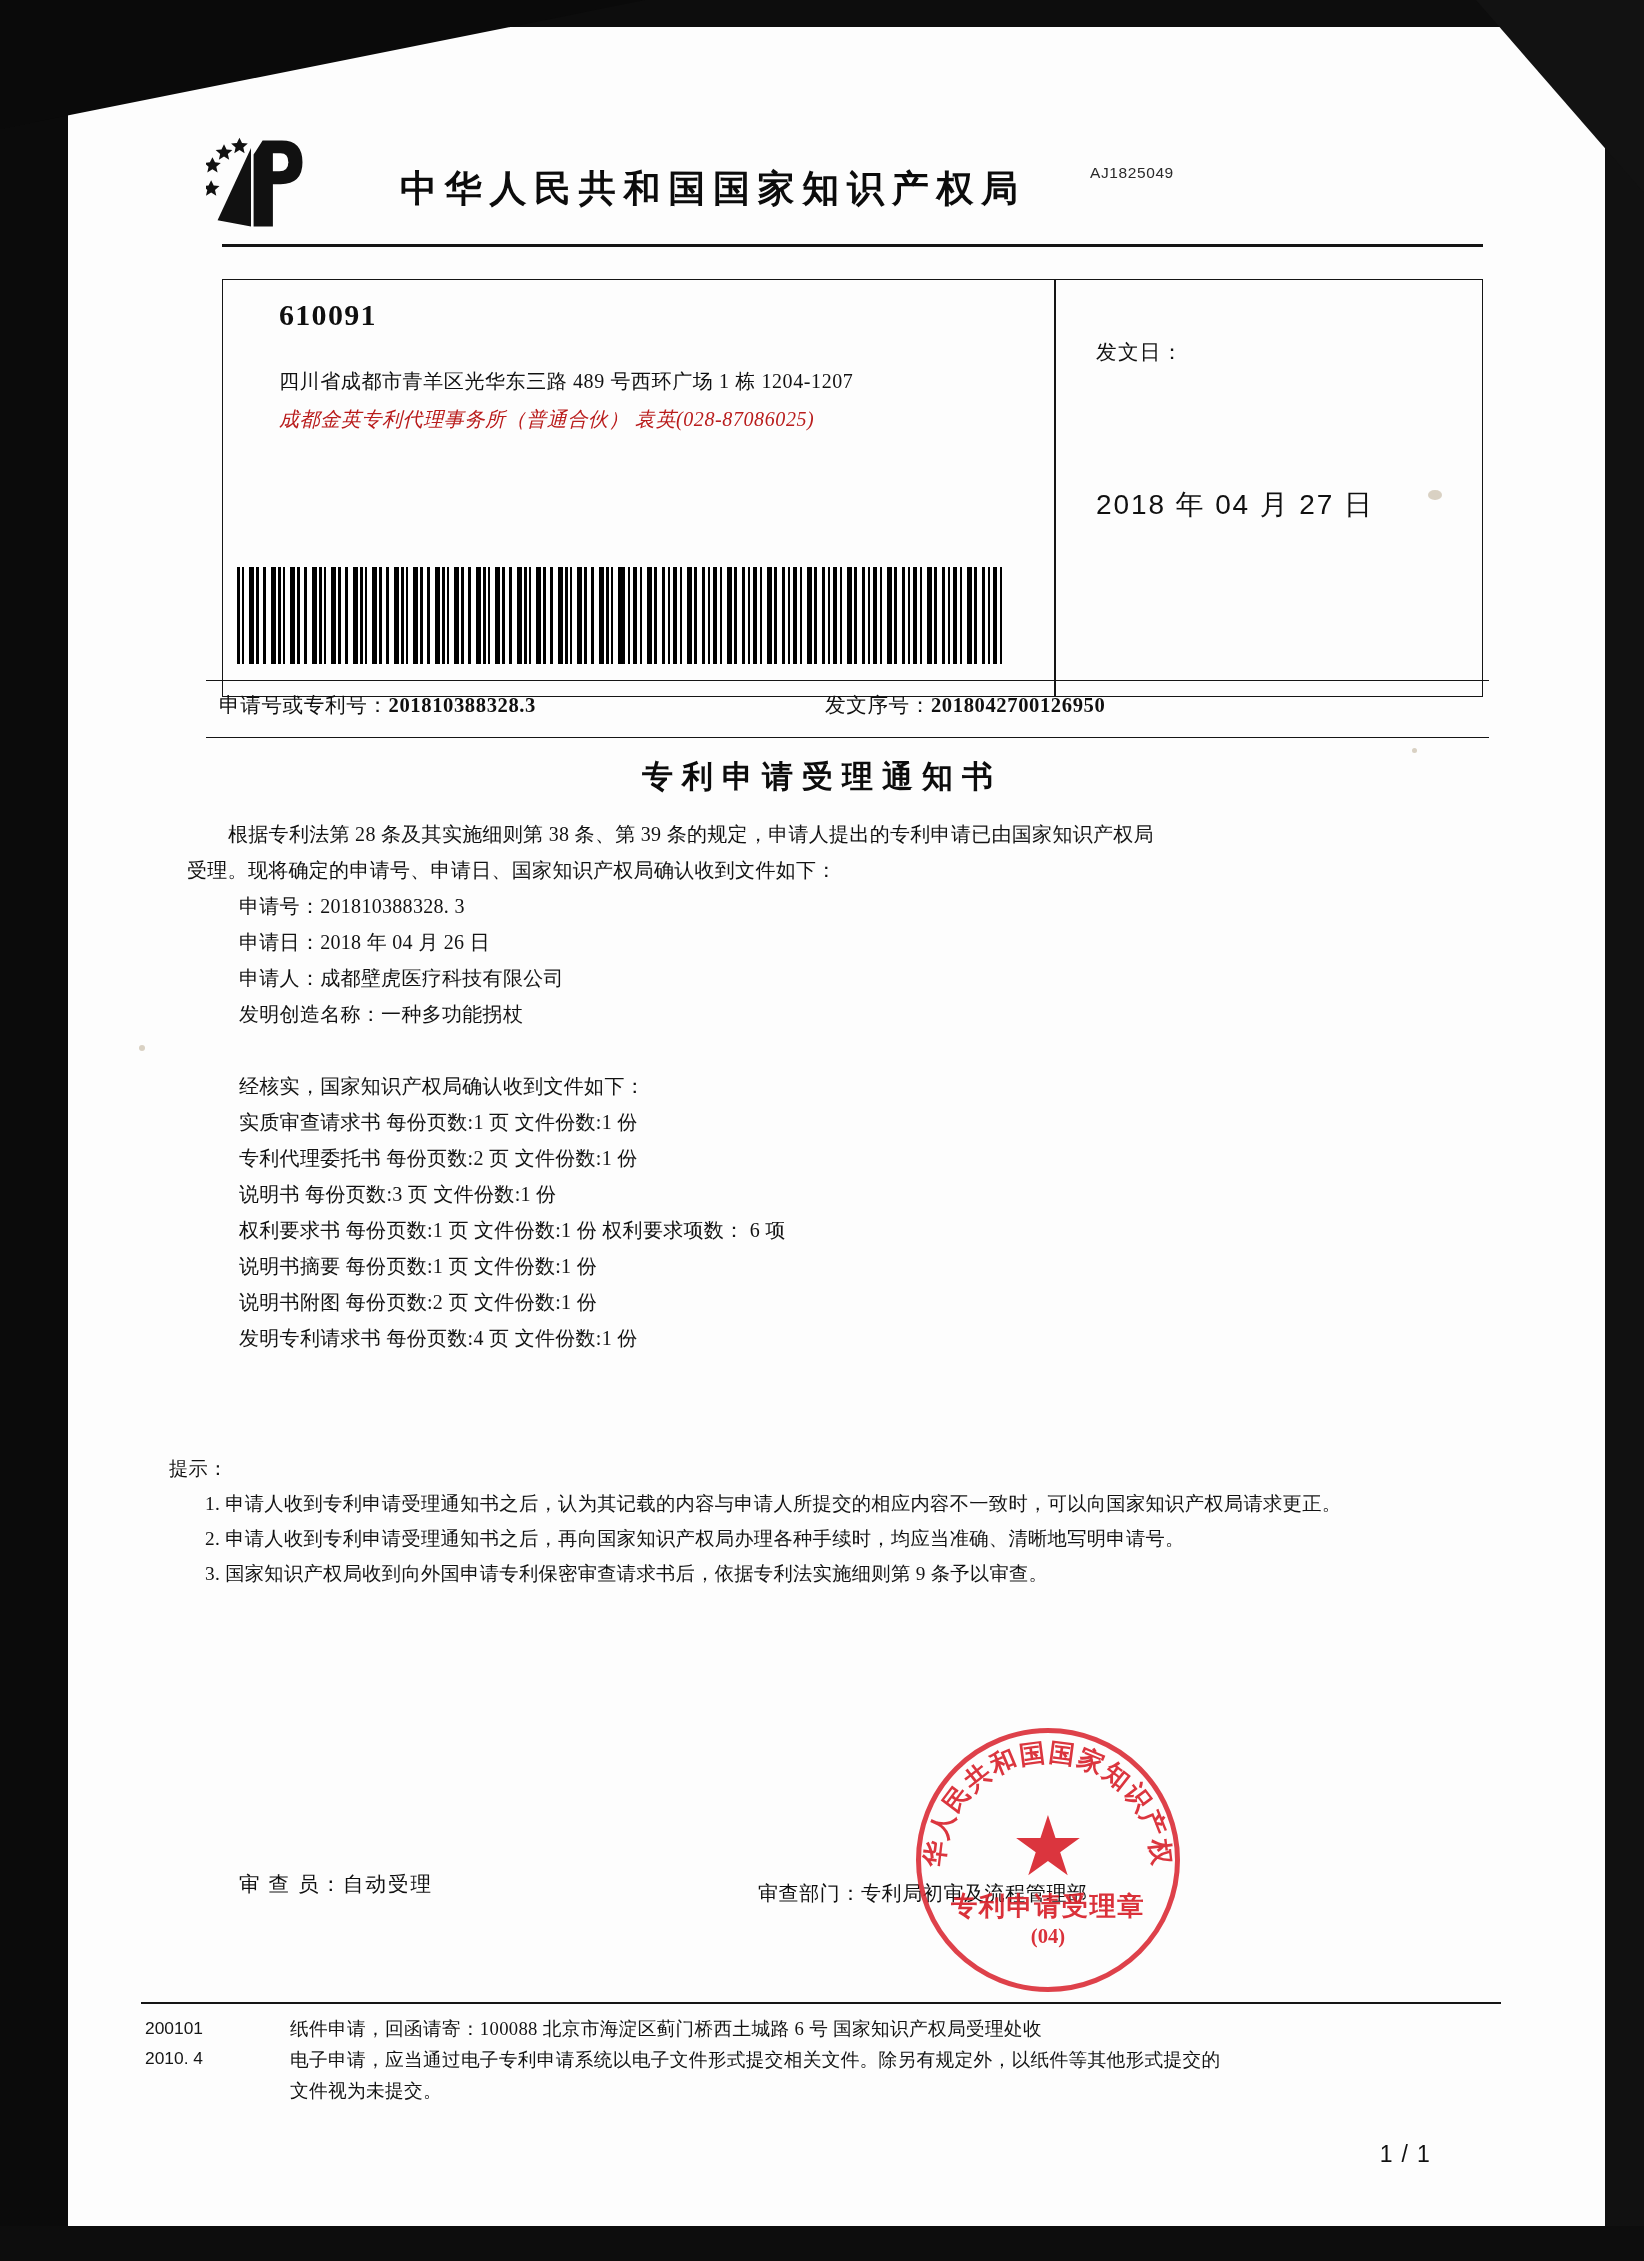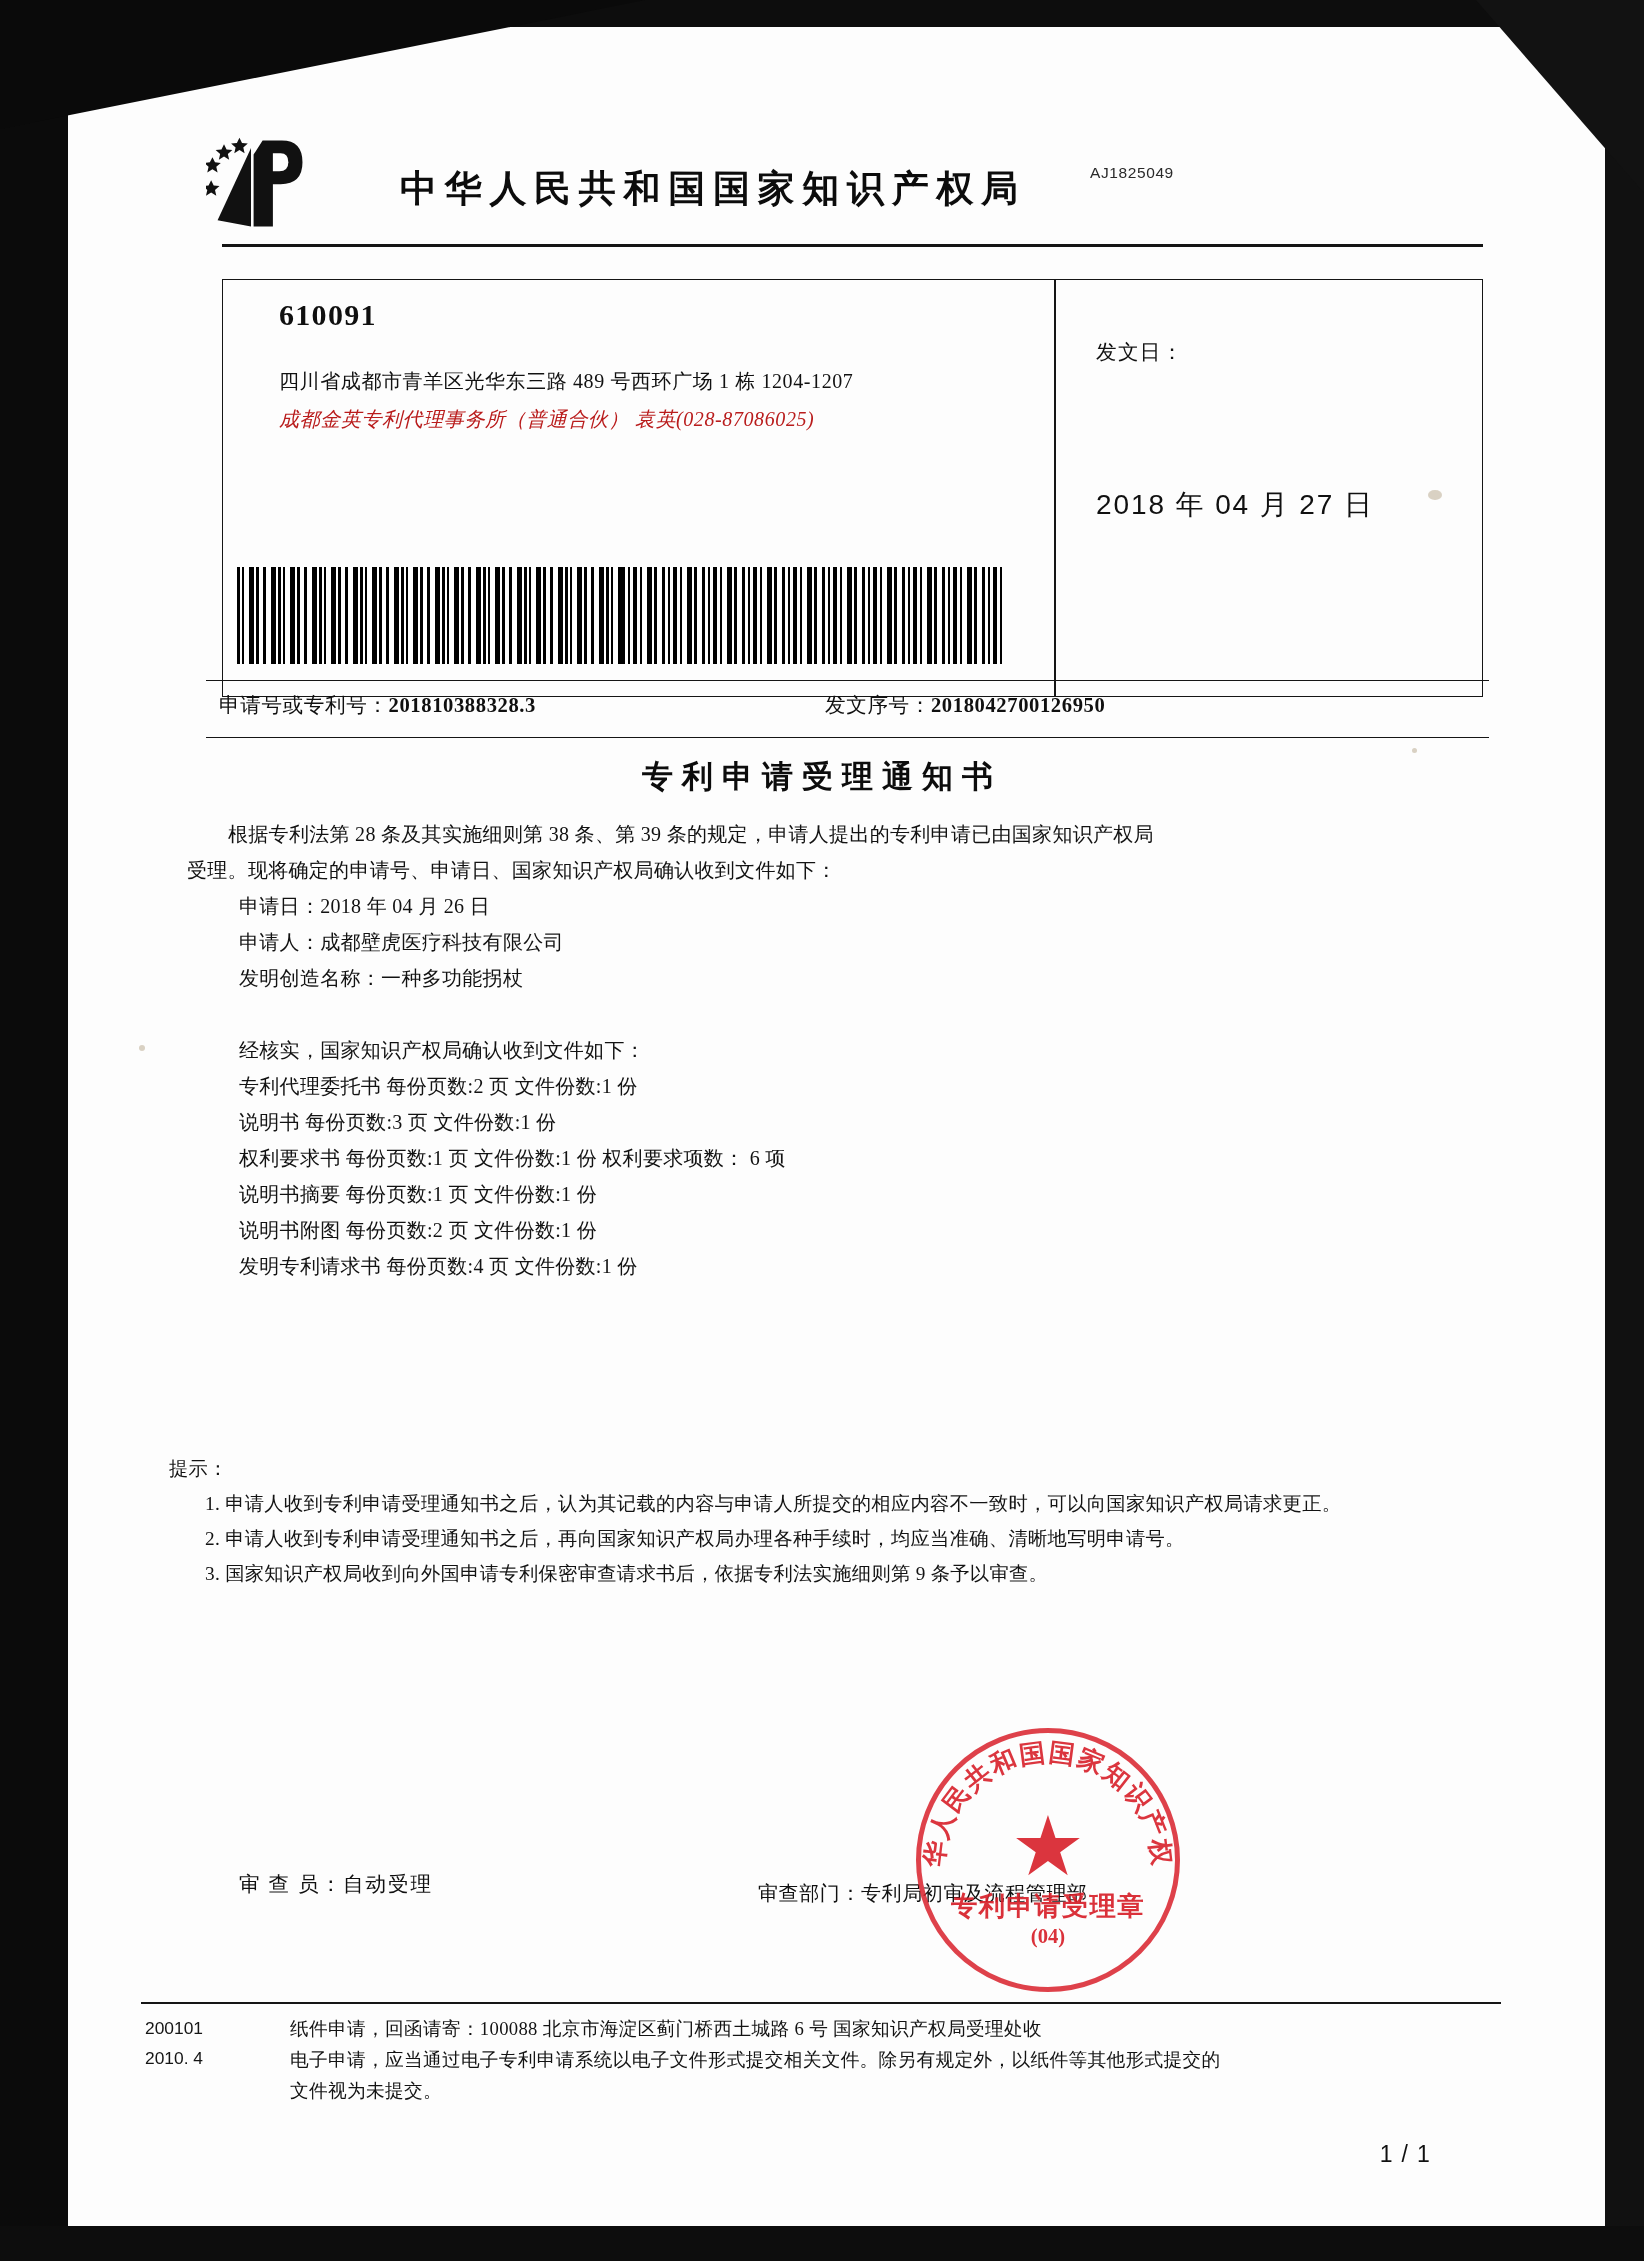--- a/index.html
+++ b/index.html
@@ -438,25 +438,27 @@
   </div>
   <div class="serial-no">
     <span>发文序号：</span><b>2018042700126950</b>
   </div>
 
   <div class="doc-title">专利申请受理通知书</div>
 
   <div class="body-block">
     <div class="p-indent">根据专利法第 28 条及其实施细则第 38 条、第 39 条的规定，申请人提出的专利申请已由国家知识产权局</div>
     <div>受理。现将确定的申请号、申请日、国家知识产权局确认收到文件如下：</div>
+    <div class="sub-line">申请号：201810388328. 3</div>
     <div class="sub-line">申请日：2018 年 04 月 26 日</div>
     <div class="sub-line">申请人：成都壁虎医疗科技有限公司</div>
     <div class="sub-line">发明创造名称：一种多功能拐杖</div>
     <div class="gap"></div>
     <div class="sub-line">经核实，国家知识产权局确认收到文件如下：</div>
+    <div class="sub-line">实质审查请求书 每份页数:1 页 文件份数:1 份</div>
     <div class="sub-line">专利代理委托书 每份页数:2 页 文件份数:1 份</div>
     <div class="sub-line">说明书 每份页数:3 页  文件份数:1 份</div>
     <div class="sub-line">权利要求书 每份页数:1 页 文件份数:1 份 权利要求项数： 6 项</div>
     <div class="sub-line">说明书摘要 每份页数:1 页 文件份数:1 份</div>
     <div class="sub-line">说明书附图 每份页数:2 页 文件份数:1 份</div>
     <div class="sub-line">发明专利请求书 每份页数:4 页 文件份数:1 份</div>
   </div>
 
   <div class="notes-block">
     <div>提示：</div>

